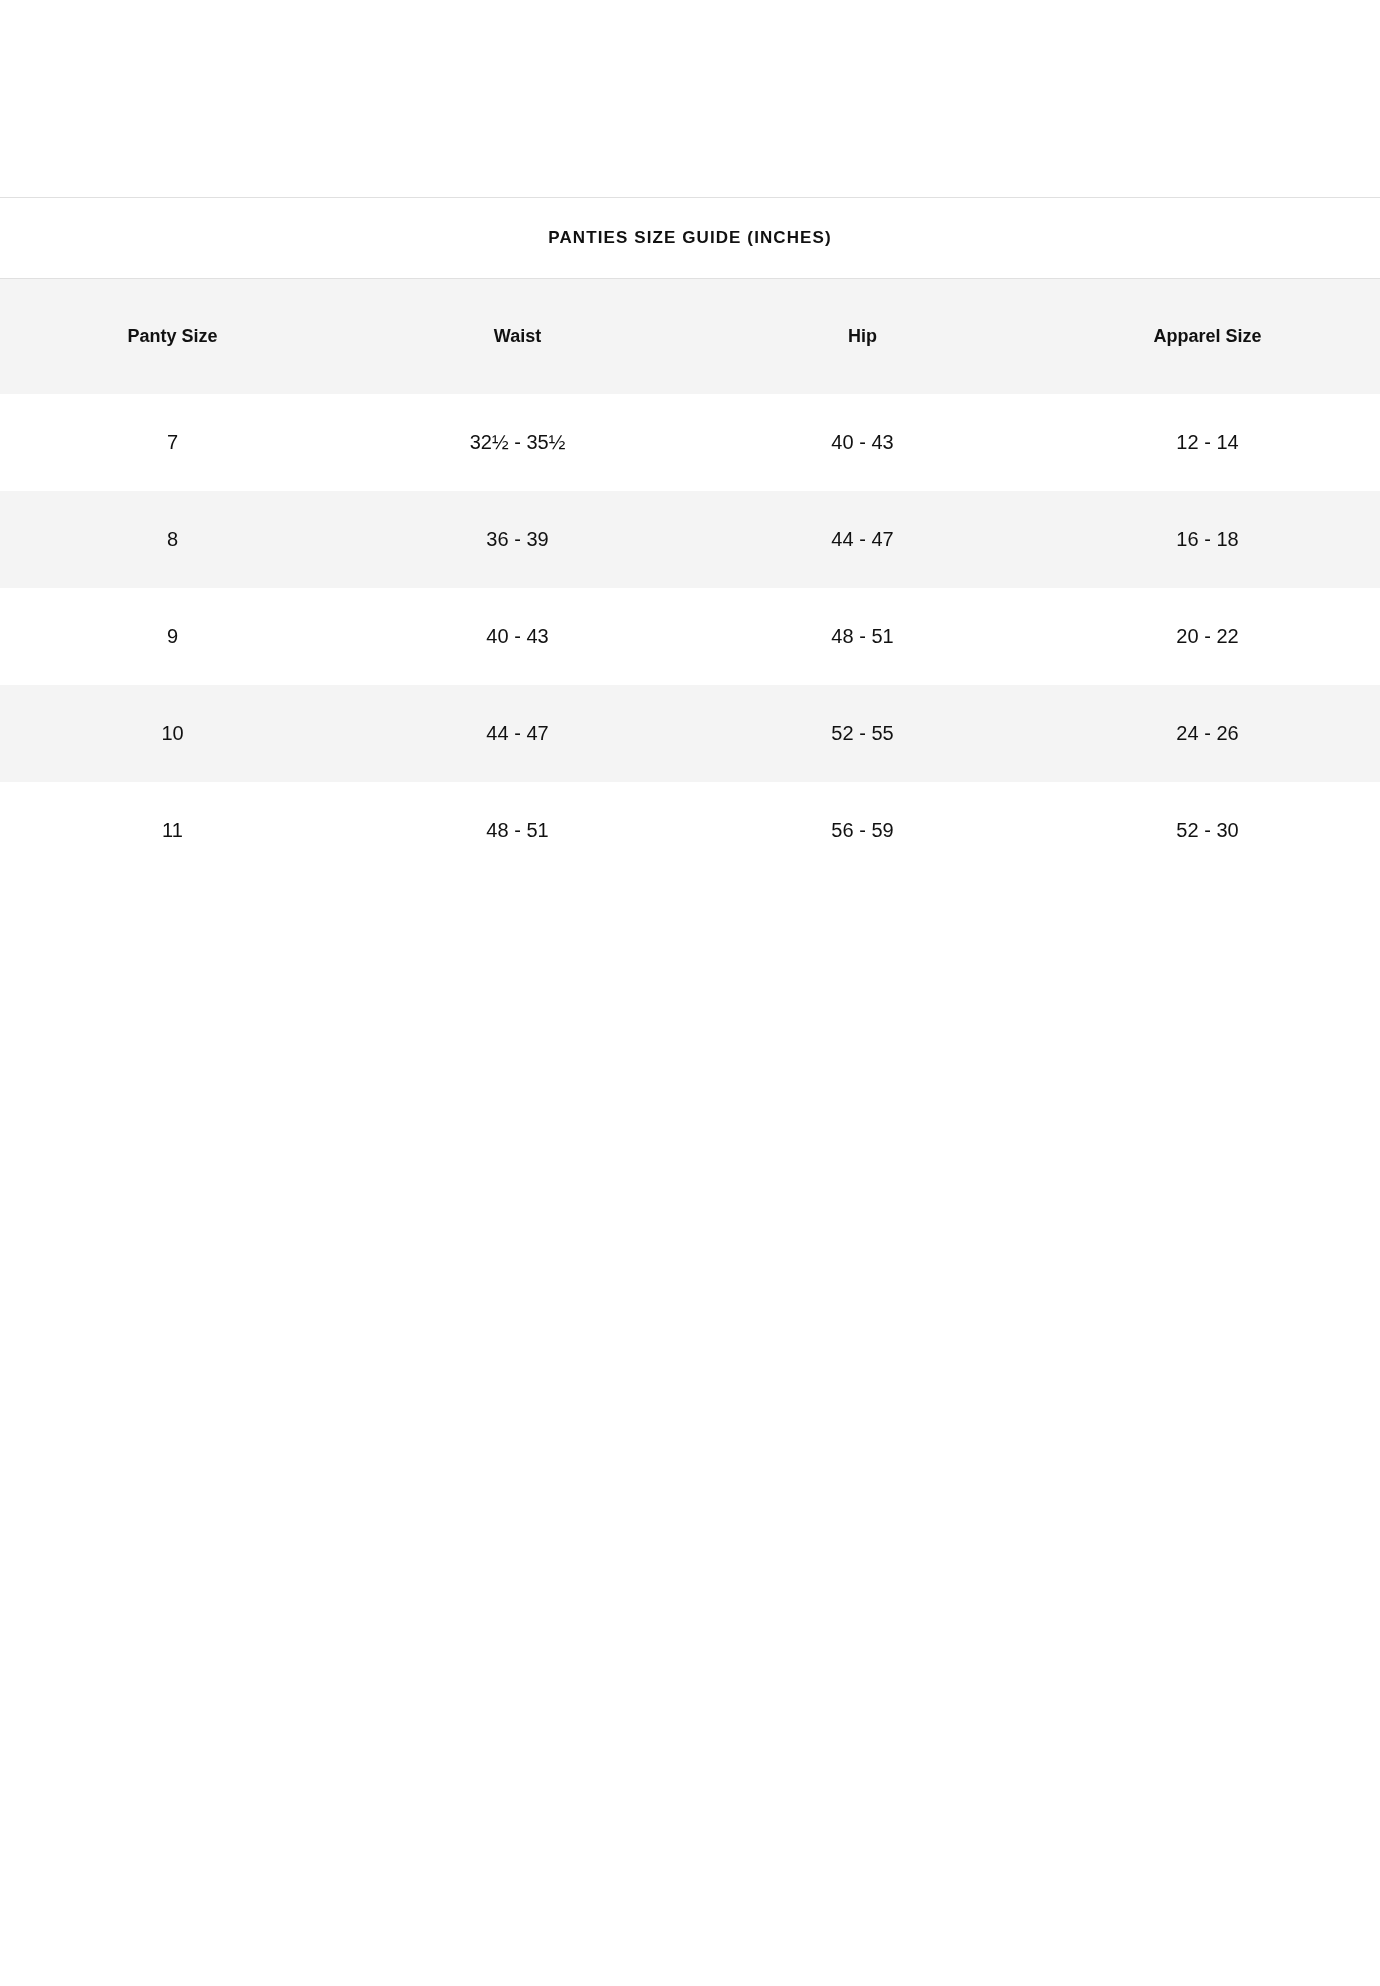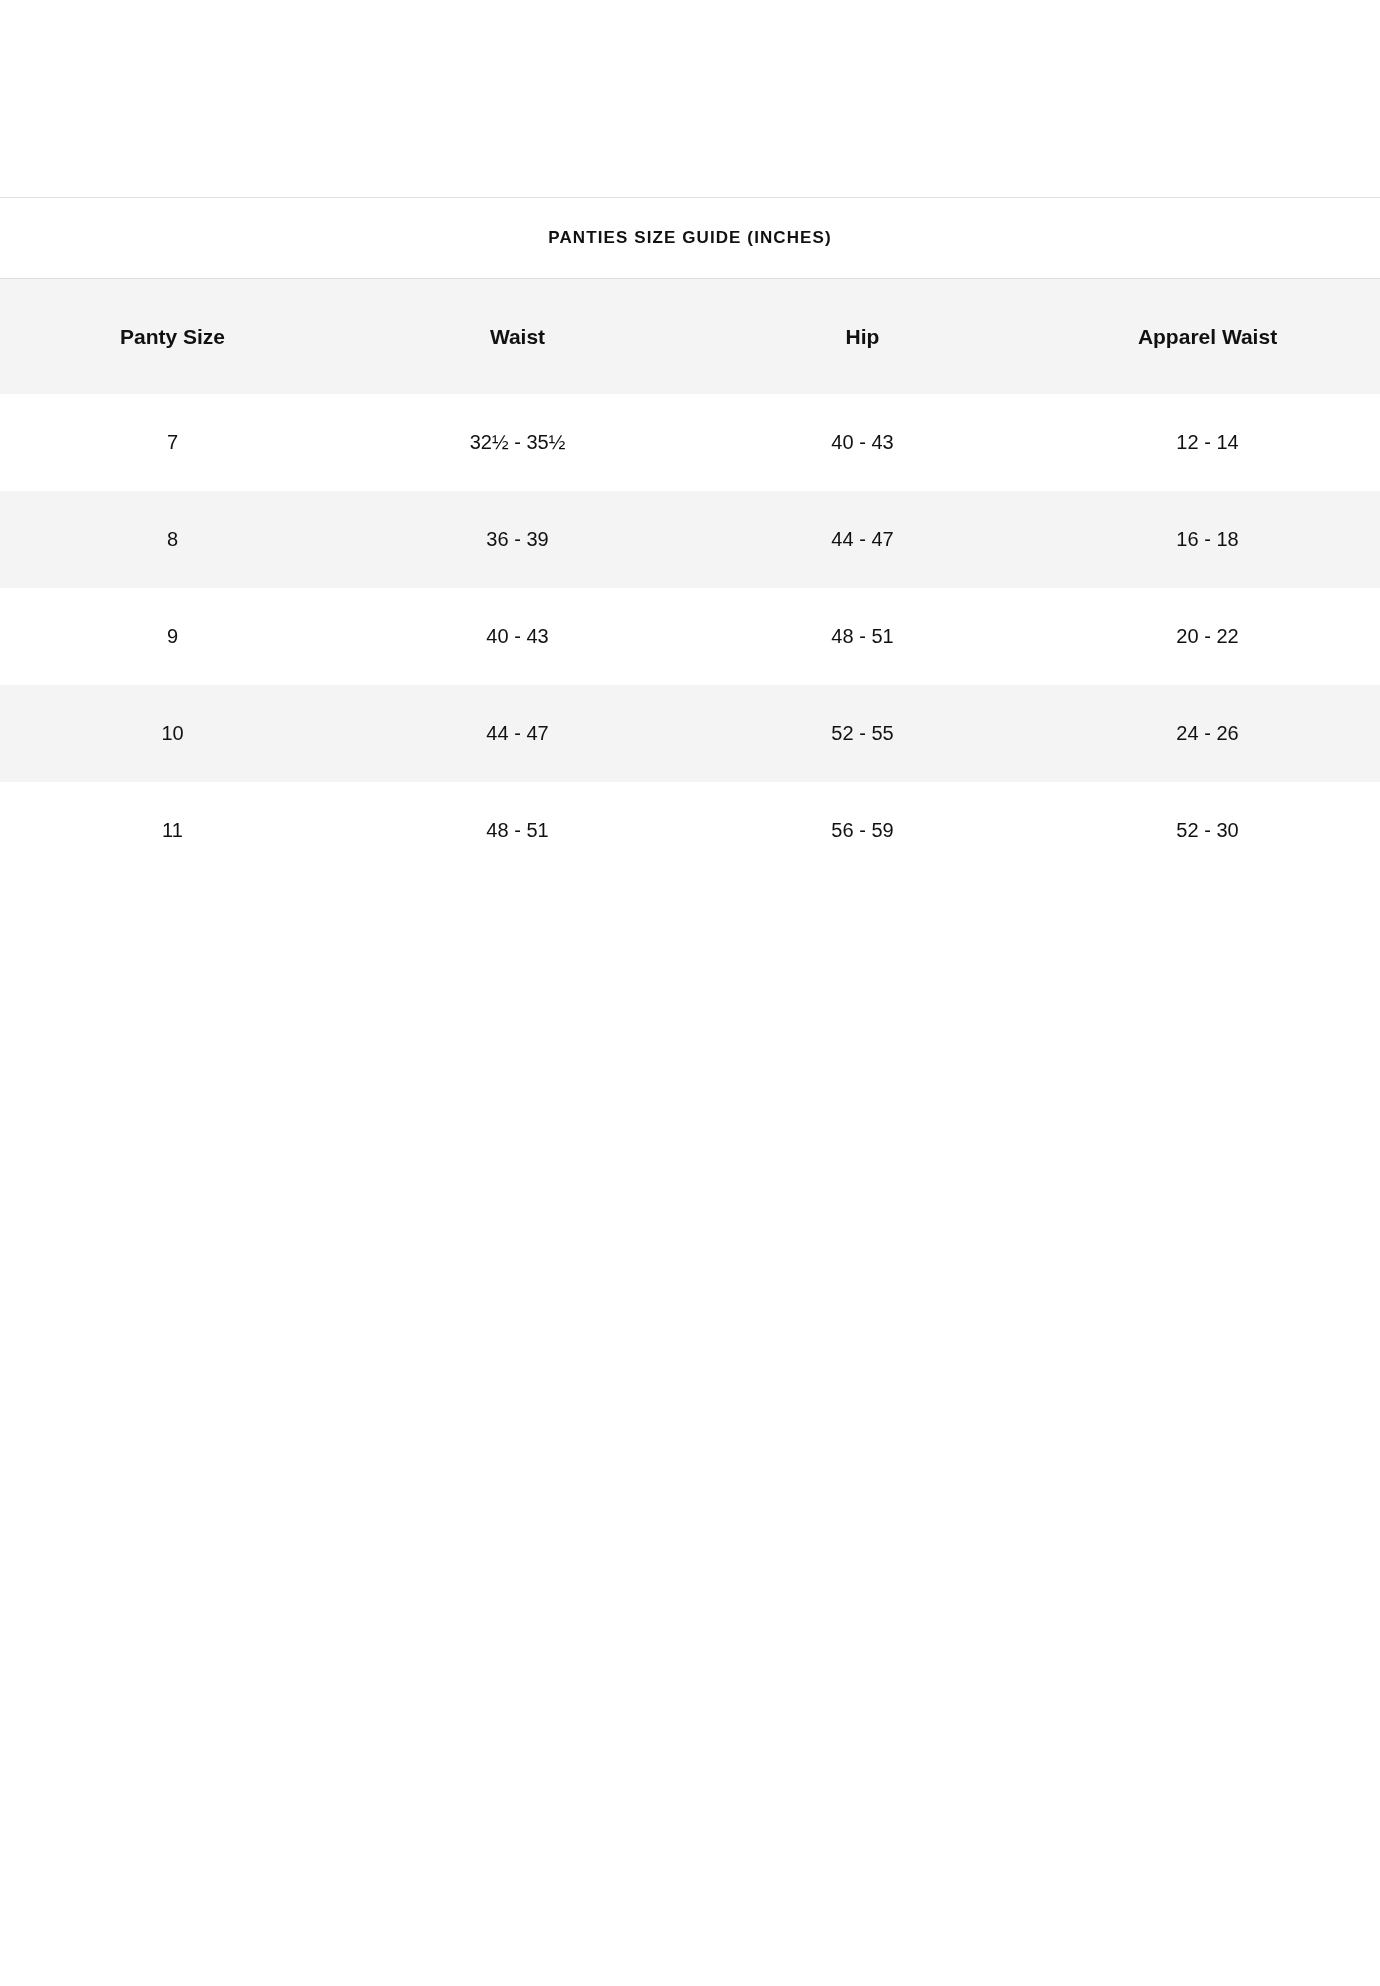--- a/index.html
+++ b/index.html
@@ -60,21 +60,21 @@
   table.size-table col.c2 { width: 345px; }
   table.size-table col.c3 { width: 345px; }
   table.size-table col.c4 { width: 345px; }
 
   table.size-table thead tr {
     background: #f4f4f4;
   }
 
   table.size-table th {
     height: 115px;
-    font-size: 21px;
+    font-size: 18px;
     font-weight: bold;
     color: #111111;
     text-align: center;
     vertical-align: middle;
     padding: 0;
   }
 
   table.size-table td {
     height: 97px;
     font-size: 20px;
@@ -114,21 +114,21 @@
         <col class="c1">
           <col class="c2">
           <col class="c3">
           <col class="c4">
       </colgroup>
       <thead>
         <tr>
           <th>Panty Size</th>
           <th>Waist</th>
           <th>Hip</th>
-          <th>Apparel Waist</th>
+          <th>Apparel Size</th>
         </tr>
       </thead>
       <tbody>
         <tr class="odd">
           <td>7</td>
           <td>32½ - 35½</td>
           <td>40 - 43</td>
           <td>12 - 14</td>
         </tr>
         <tr class="even">

